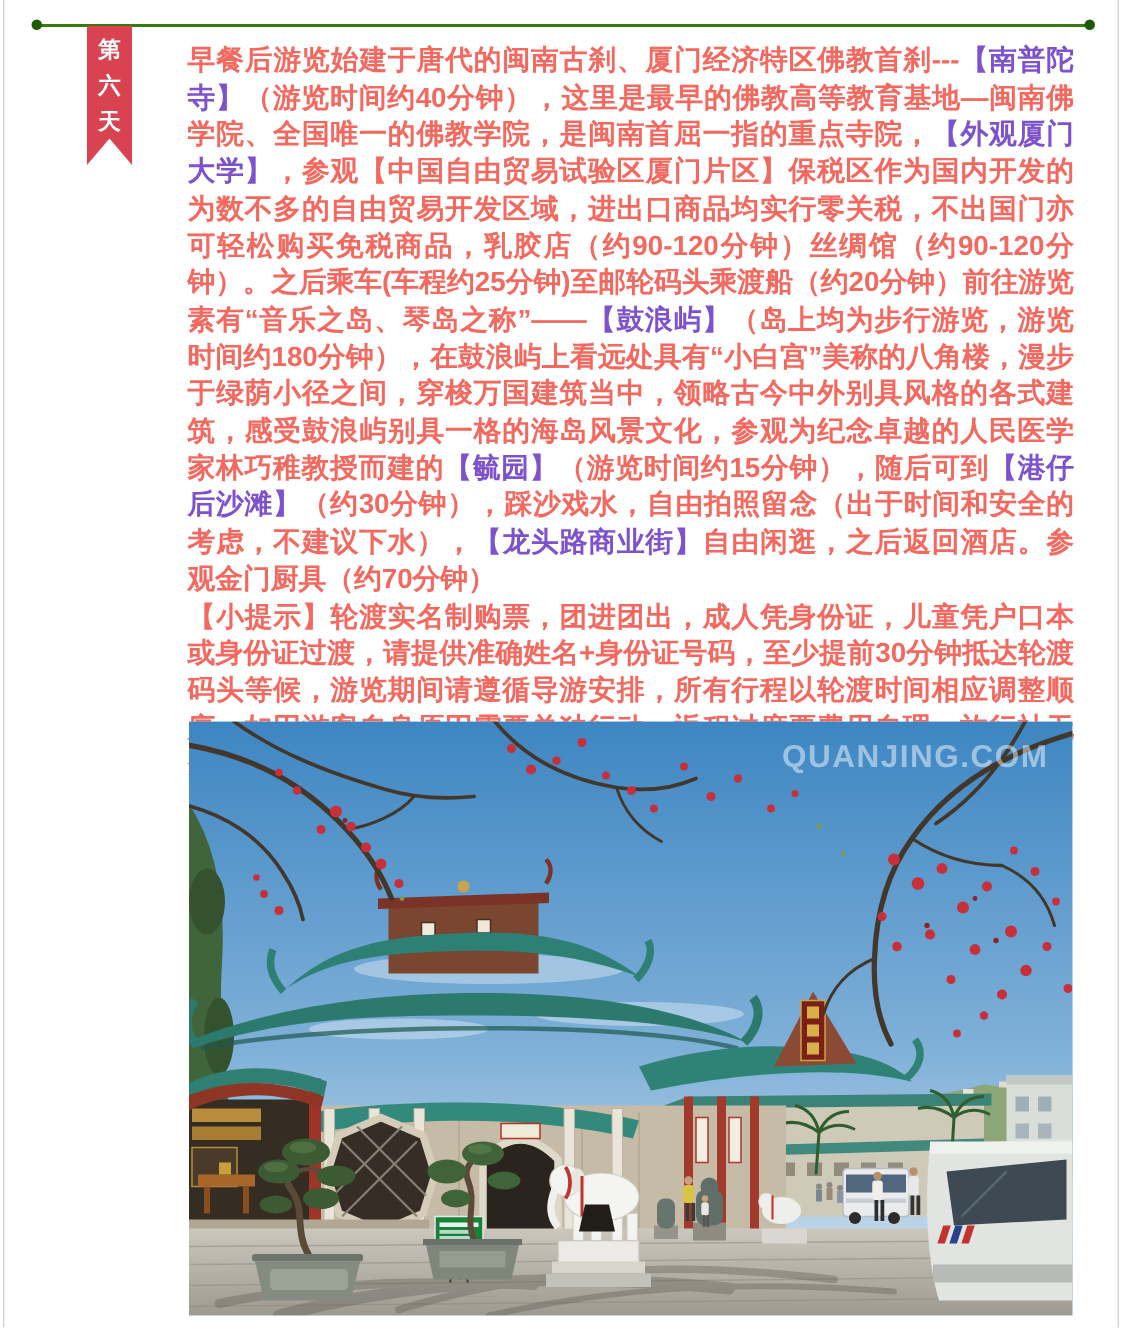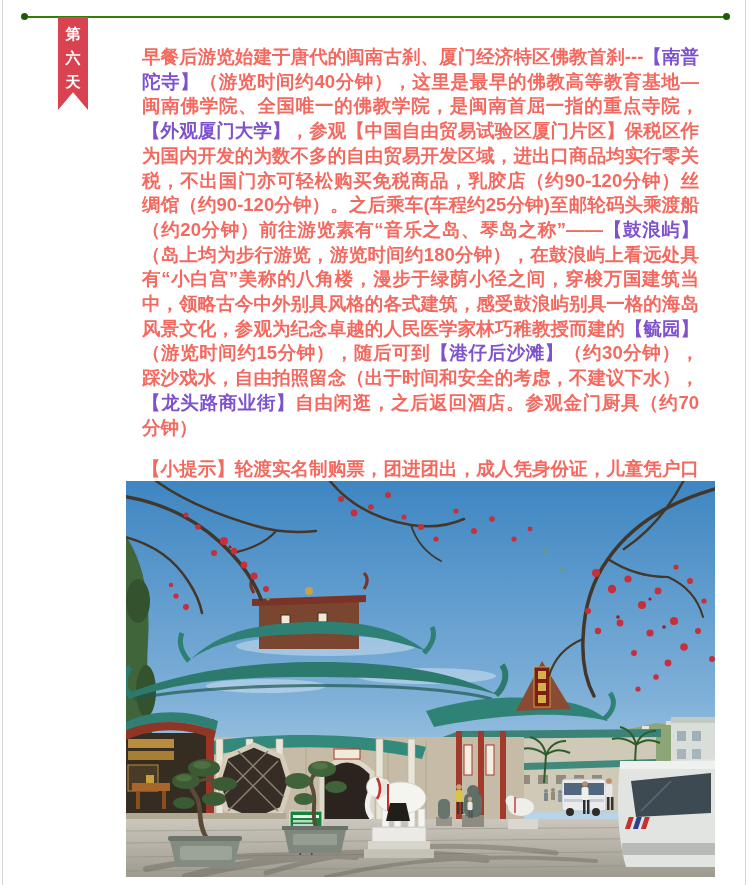--- a/index.html
+++ b/index.html
@@ -23,21 +23,21 @@
     position:absolute;left:58px;top:17px;width:30px;height:93px;background:var(--ribbon);
     clip-path:polygon(0 0,100% 0,100% 100%,50% 81%,0 100%);
     display:flex;flex-direction:column;align-items:center;padding-top:9px;gap:9px;
     color:var(--ribbon-text);font-size:15px;font-weight:bold;line-height:1;
   }
   .content{
     position:absolute;left:125px;top:28px;width:591px;
     color:var(--red);font-weight:bold;font-size:18.5px;line-height:24.7px;
     text-align:justify;word-break:break-all;
   }
-  .content p{margin:17px;}
+  .content p{margin:0;}
   .content .hl{color:var(--purple);}
   .photo{position:absolute;left:126px;top:481px;width:589px;height:396px;margin:0;overflow:hidden;background:#7fb0d8;}
   .photo svg{display:block;width:100%;height:100%;}
   .watermark{
     position:absolute;top:12px;right:16px;font-size:21px;font-weight:bold;
     color:rgba(255,255,255,.48);letter-spacing:1px;
   }
 </style>
 </head>
 <body>
@@ -413,14 +413,15 @@
       <g>
         <circle cx="104" cy="66" r="1.6" fill="#8e2129"></circle>
           <circle cx="492" cy="136" r="1.8" fill="#8e2129"></circle>
         <circle cx="538" cy="146" r="1.8" fill="#8e2129"></circle>
           <circle cx="524" cy="118" r="1.6" fill="#8e2129"></circle>
         <circle cx="420" cy="70" r="1.8" fill="#7a9a56"></circle>
           <circle cx="436" cy="88" r="1.6" fill="#7a9a56"></circle>
         <circle cx="142" cy="118" r="1.6" fill="#7a9a56"></circle>
       </g>
     </svg>
+    <div class="watermark">QUANJING.COM</div>
   </figure>
 </div>
 
 </body></html>

